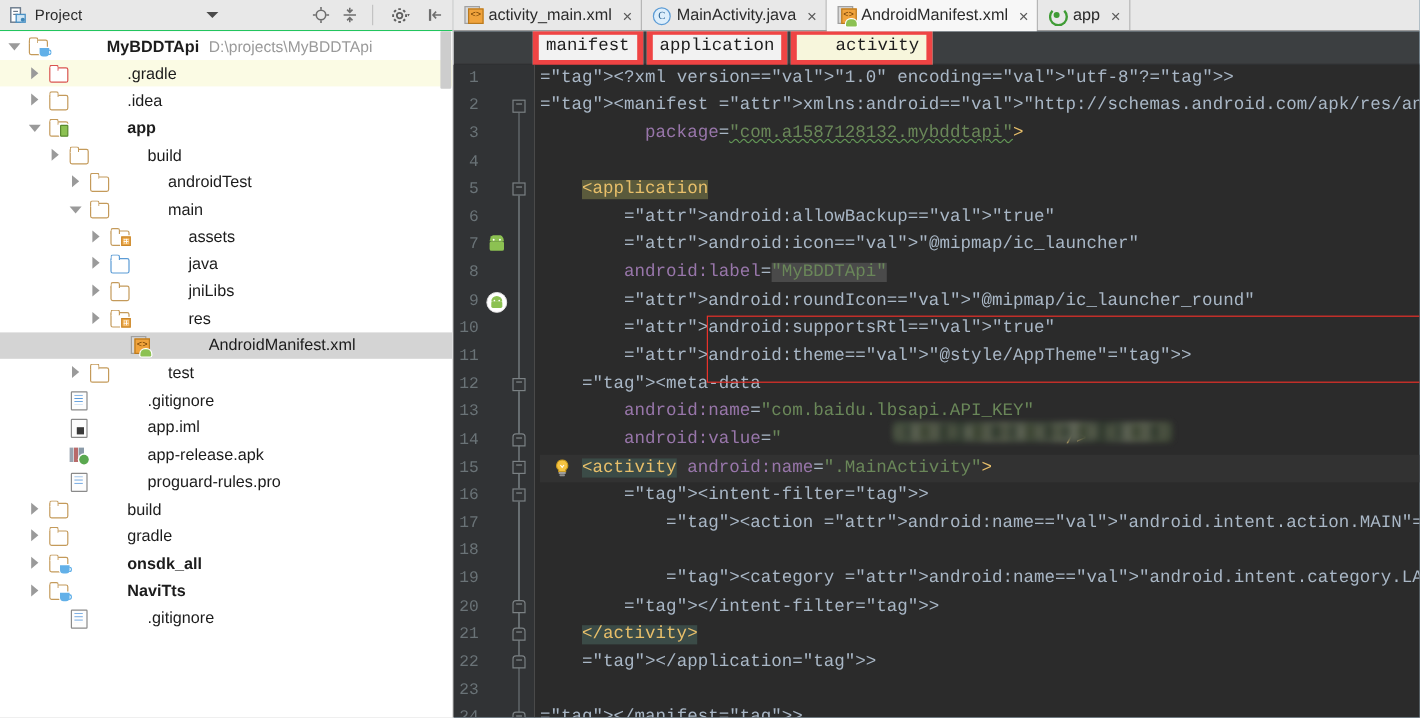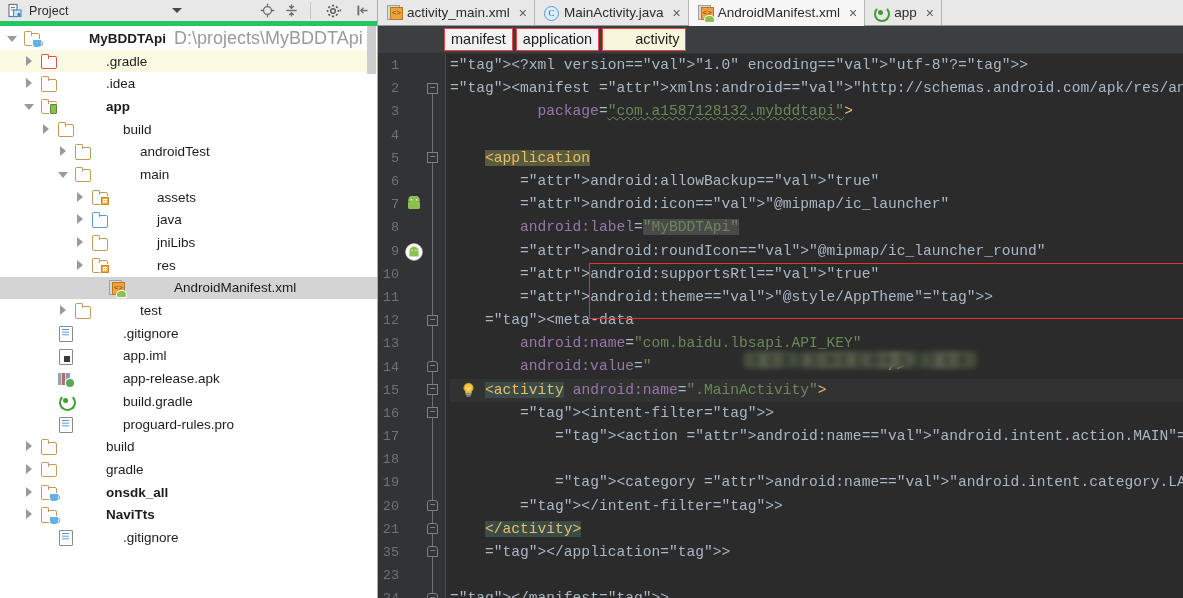--- a/index.html
+++ b/index.html
@@ -24,21 +24,21 @@
     height: 598px;
     background: #ffffff;
     display: flex;
     flex-direction: column;
     border-right: 1px solid #a9a9a9;
     position: relative;
   }
   #panel-toolbar {
     height: 26px;
     background: #e8e8e8;
-    border-bottom: 5px solid #22c55e;
+    border-bottom: 1px solid #22c55e;
     display: flex;
     align-items: center;
     flex: 0 0 26px;
     position: relative;
   }
   .pt-title-wrap {
     display: flex;
     align-items: center;
     gap: 6px;
     padding-left: 7px;
@@ -122,21 +122,21 @@
   }
   .ico {
     width: 17px; height: 16px;
     flex: 0 0 17px;
     margin-right: 5px;
     position: relative;
   }
   .lbl { font-size: 13.5px; padding-left: 44px; }
   .lbl.b { font-weight: bold; }
   .sub {
-    font-size: 18px;
+    font-size: 13px;
     color: #9a9a9a;
     margin-left: 8px;
   }
 
   
   .f-folder::before {
     content:"";
     position:absolute; left:1px; top:3px;
     width:14px; height:11px;
     border:1.4px solid #c49a5a;
@@ -414,26 +414,26 @@
     height: 28px;
     flex: 0 0 28px;
     background: #3c3f41;
     display: flex;
     align-items: center;
     padding-left: 66px;
     gap: 3px;
     border-bottom: 1px solid #323232;
   }
   .crumb {
-    font-family: Liberation Sans, sans-serif;
+    font-family: Liberation Mono, monospace;
     font-size: 14.5px;
     background: #f2f2f2;
     color: #1c1c1c;
     padding: 1px 6px 2px 6px;
-    border: 1px solid #ef4444;
+    border: 5px solid #ef4444;
     line-height: 18px;
   }
   .crumb.last { background: #f7f6dc; padding-left: 32px; }
 
   
   #code-area {
     flex: 1 1 auto;
     position: relative;
     background: #2b2b2b;
     overflow: hidden;
@@ -744,27 +744,20 @@
           <div style="width: 40px; flex: 0 0 40px;"></div>
           <div class="arrow "></div>
           <div style="width: 4px; flex: 0 0 4px;"></div>
           <div class="ico f-apk"></div>
           <span class="lbl">app-release.apk</span>
         </div>
         <div class="row">
           <div style="width: 40px; flex: 0 0 40px;"></div>
           <div class="arrow "></div>
           <div style="width: 4px; flex: 0 0 4px;"></div>
-          <div class="ico f-gradle"></div>
-          <span class="lbl">build.gradle</span>
-        </div>
-        <div class="row">
-          <div style="width: 40px; flex: 0 0 40px;"></div>
-          <div class="arrow "></div>
-          <div style="width: 4px; flex: 0 0 4px;"></div>
           <div class="ico f-file"></div>
           <span class="lbl">proguard-rules.pro</span>
         </div>
         <div class="row">
           <div style="width: 23px; flex: 0 0 23px;"></div>
           <div class="arrow right"></div>
           <div style="width: 4px; flex: 0 0 4px;"></div>
           <div class="ico f-folder"></div>
           <span class="lbl">build</span>
         </div>
@@ -905,21 +898,21 @@
             </div>
             <div class="gline">
               <span class="lnum">20</span>
               <span class="foldmark closed" style="border-radius: 3px 3px 0px 0px;">−</span>
             </div>
             <div class="gline">
               <span class="lnum">21</span>
               <span class="foldmark closed" style="border-radius: 3px 3px 0px 0px;">−</span>
             </div>
             <div class="gline">
-              <span class="lnum">35</span>
+              <span class="lnum">22</span>
               <span class="foldmark closed" style="border-radius: 3px 3px 0px 0px;">−</span>
             </div>
             <div class="gline">
               <span class="lnum">23</span>
             </div>
             <div class="gline">
               <span class="lnum">24</span>
               <span class="foldmark closed" style="border-radius: 3px 3px 0px 0px;">−</span>
             </div>
           </div>

